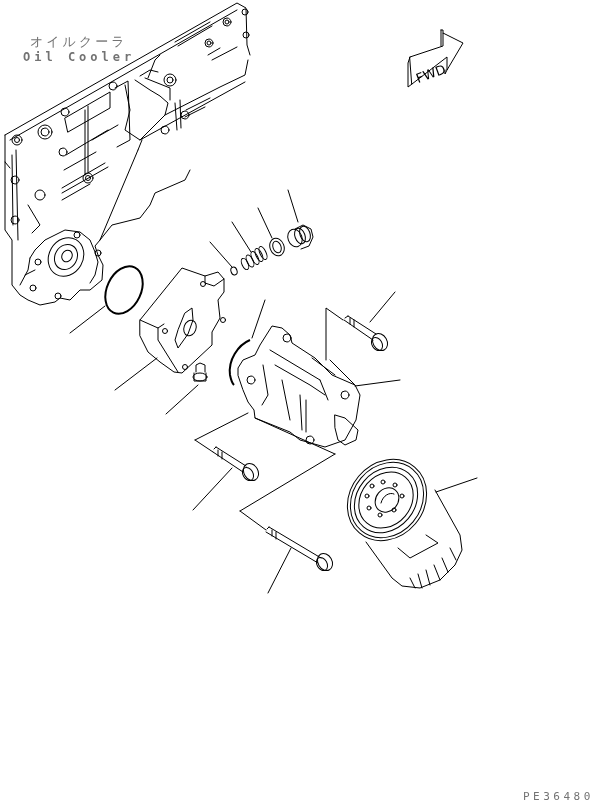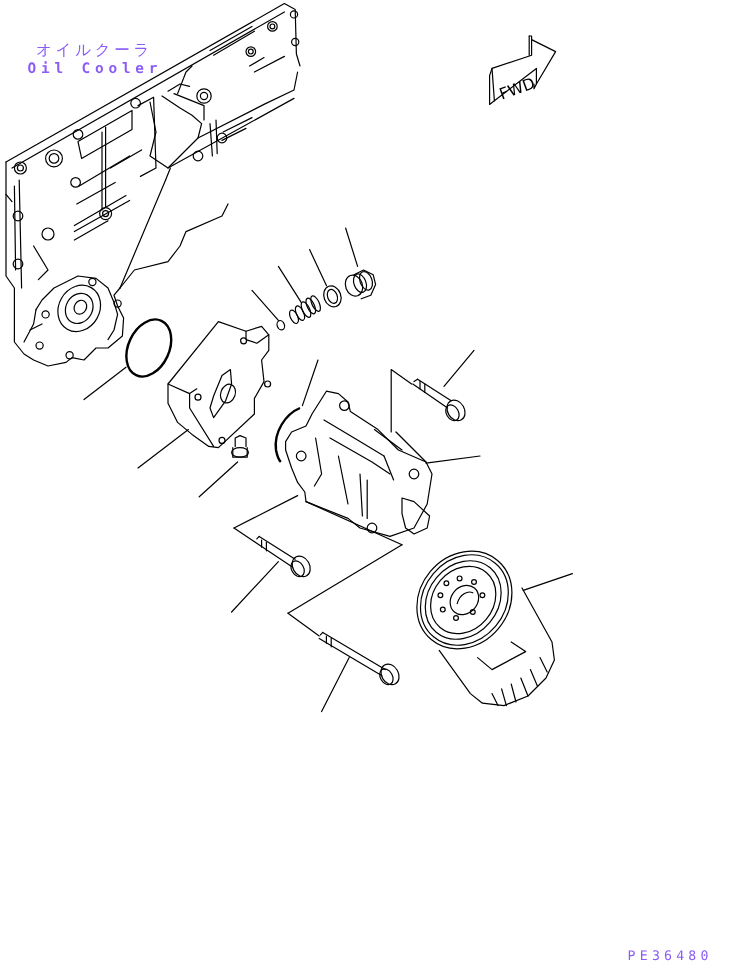--- a/index.html
+++ b/index.html
@@ -1,18 +1,18 @@
 <!DOCTYPE html>
 <html><head>
 <meta charset="utf-8">
 <style>
   html, body { margin: 0; padding: 0; background: #ffffff; }
   body { width: 611px; height: 810px; position: relative; overflow: hidden; font-family: "DejaVu Sans Mono", monospace; }
   #diagram { position: absolute; left: 0; top: 0; width: 611px; height: 810px; }
-  .lbl { position: absolute; color: #8b5cf6; font-family: "DejaVu Sans Mono", monospace; white-space: pre; }
+  .lbl { position: absolute; color: #737373; font-family: "DejaVu Sans Mono", monospace; white-space: pre; }
   #label-jp { left: 30px; top: 33px; font-size: 13px; letter-spacing: 3px; }
   #label-en { left: 23px; top: 50px; font-size: 12px; letter-spacing: 4px; font-weight: bold; }
   #doc-code { left: 523px; top: 790px; font-size: 11px; letter-spacing: 3.5px; }
   svg .ln { fill: none; stroke: #000; stroke-width: 1; stroke-linejoin: round; stroke-linecap: round; }
   svg .thick { fill: none; stroke: #000; stroke-width: 2; }
   svg text { font-family: "DejaVu Sans", sans-serif; }
 </style>
 </head>
 <body>
 

